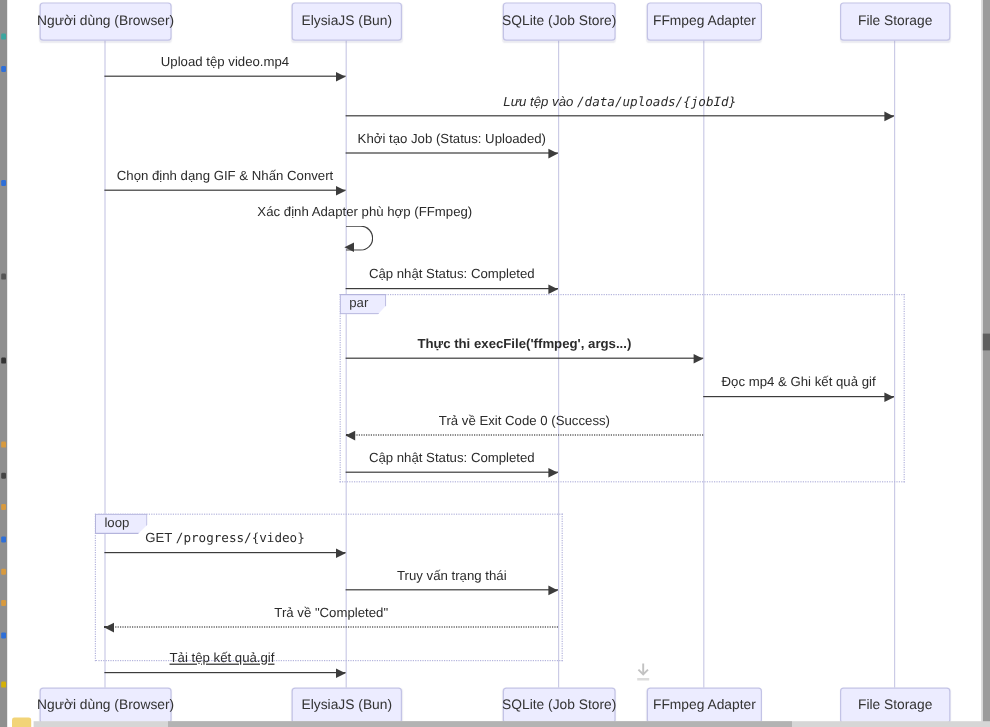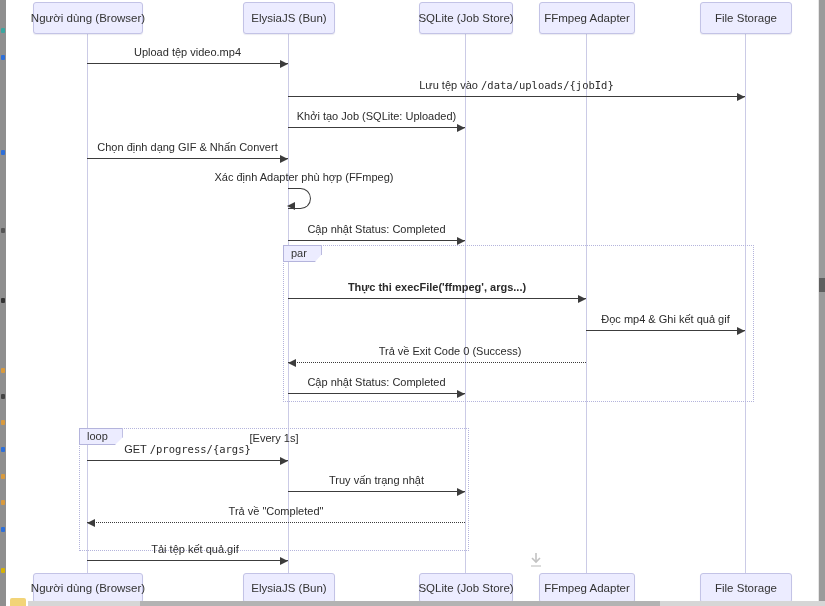--- a/index.html
+++ b/index.html
@@ -78,62 +78,61 @@
       <div class="lifeline" style="left: 87px; top: 32px; height: 541px;"></div>
       <div class="lifeline" style="left: 288px; top: 32px; height: 541px;"></div>
       <div class="lifeline" style="left: 465px; top: 32px; height: 541px;"></div>
       <div class="lifeline" style="left: 586px; top: 32px; height: 541px;"></div>
       <div class="lifeline" style="left: 745px; top: 32px; height: 541px;"></div>
       <div class="fragment" style="left: 283px; top: 245px; width: 469px; height: 155px;">
         <div class="frag-tab">par</div>
       </div>
       <div class="fragment" style="left: 79px; top: 428px; width: 388px; height: 121px;">
         <div class="frag-tab">loop</div>
-        <div class="frag-cond">[Every 1s]</div>
       </div>
       <div class="msg-label" style="left: 187.5px; top: 46px;"><span>Upload tệp video.mp4</span></div>
       <div class="msg-line" style="left: 87px; top: 63px; width: 201px;"></div>
       <div class="arrow right" style="left: 280px; top: 60px;"></div>
-      <div class="msg-label" style="left: 516.5px; top: 79px;"><span>Lưu tệp vào </span><span class="mono">/data/uploads/{jobId}</span></div>
+      <div class="msg-label" style="left: 516.5px; top: 79px; font-style: italic;"><span>Lưu tệp vào </span><span class="mono">/data/uploads/{jobId}</span></div>
       <div class="msg-line" style="left: 288px; top: 96px; width: 457px;"></div>
       <div class="arrow right" style="left: 737px; top: 93px;"></div>
-      <div class="msg-label" style="left: 376.5px; top: 110px;"><span>Khởi tạo Job (SQLite: Uploaded)</span></div>
+      <div class="msg-label" style="left: 376.5px; top: 110px;"><span>Khởi tạo Job (Status: Uploaded)</span></div>
       <div class="msg-line" style="left: 288px; top: 127px; width: 177px;"></div>
       <div class="arrow right" style="left: 457px; top: 124px;"></div>
       <div class="msg-label" style="left: 187.5px; top: 141px;"><span>Chọn định dạng GIF &amp; Nhấn Convert</span></div>
       <div class="msg-line" style="left: 87px; top: 158px; width: 201px;"></div>
       <div class="arrow right" style="left: 280px; top: 155px;"></div>
       <div class="msg-label" style="left: 304px; top: 171px;"><span>Xác định Adapter phù hợp (FFmpeg)</span></div>
       <div class="self-loop" style="left: 288px; top: 188px;"></div>
       <div class="arrow left" style="left: 287px; top: 202px;"></div>
       <div class="msg-label" style="left: 376.5px; top: 223px;"><span>Cập nhật Status: Completed</span></div>
       <div class="msg-line" style="left: 288px; top: 240px; width: 177px;"></div>
       <div class="arrow right" style="left: 457px; top: 237px;"></div>
       <div class="msg-label" style="left: 437px; top: 281px; font-weight: bold;"><span>Thực thi execFile('ffmpeg', args...)</span></div>
       <div class="msg-line" style="left: 288px; top: 298px; width: 298px;"></div>
       <div class="arrow right" style="left: 578px; top: 295px;"></div>
       <div class="msg-label" style="left: 665.5px; top: 313px; text-align: center;"><span>Đọc mp4 &amp; Ghi kết quả gif</span></div>
       <div class="msg-line" style="left: 586px; top: 330px; width: 159px;"></div>
       <div class="arrow right" style="left: 737px; top: 327px;"></div>
-      <div class="msg-label" style="left: 437px; top: 345px; margin-left: 13px;"><span>Trả về Exit Code 0 (Success)</span></div>
+      <div class="msg-label" style="left: 437px; top: 345px;"><span>Trả về Exit Code 0 (Success)</span></div>
       <div class="msg-line dashed" style="left: 288px; top: 362px; width: 298px;"></div>
       <div class="arrow left" style="left: 288px; top: 359px;"></div>
       <div class="msg-label" style="left: 376.5px; top: 376px;"><span>Cập nhật Status: Completed</span></div>
       <div class="msg-line" style="left: 288px; top: 393px; width: 177px;"></div>
       <div class="arrow right" style="left: 457px; top: 390px;"></div>
-      <div class="msg-label" style="left: 187.5px; top: 443px;"><span>GET </span><span class="mono">/progress/{args}</span></div>
+      <div class="msg-label" style="left: 187.5px; top: 443px;"><span>GET </span><span class="mono">/progress/{video}</span></div>
       <div class="msg-line" style="left: 87px; top: 460px; width: 201px;"></div>
       <div class="arrow right" style="left: 280px; top: 457px;"></div>
-      <div class="msg-label" style="left: 376.5px; top: 474px;"><span>Truy vấn trạng nhật</span></div>
+      <div class="msg-label" style="left: 376.5px; top: 474px;"><span>Truy vấn trạng thái</span></div>
       <div class="msg-line" style="left: 288px; top: 491px; width: 177px;"></div>
       <div class="arrow right" style="left: 457px; top: 488px;"></div>
       <div class="msg-label" style="left: 276px; top: 505px;"><span>Trả về "Completed"</span></div>
       <div class="msg-line dashed" style="left: 87px; top: 522px; width: 378px;"></div>
       <div class="arrow left" style="left: 87px; top: 519px;"></div>
-      <div class="msg-label" style="left: 195px; top: 543px;"><span>Tải tệp kết quả.gif</span></div>
+      <div class="msg-label" style="left: 185px; top: 543px; text-decoration: underline;"><span>Tải tệp kết quả.gif</span></div>
       <div class="msg-line" style="left: 87px; top: 560px; width: 201px;"></div>
       <div class="arrow right" style="left: 280px; top: 557px;"></div>
       <div class="actor-box" style="left: 33px; top: 2px; width: 108px; height: 30px;">Người dùng (Browser)</div>
       <div class="actor-box" style="left: 33px; top: 573px; width: 108px; height: 28px;">Người dùng (Browser)</div>
       <div class="actor-box" style="left: 243px; top: 2px; width: 90px; height: 30px;">ElysiaJS (Bun)</div>
       <div class="actor-box" style="left: 243px; top: 573px; width: 90px; height: 28px;">ElysiaJS (Bun)</div>
       <div class="actor-box" style="left: 419px; top: 2px; width: 92px; height: 30px;">SQLite (Job Store)</div>
       <div class="actor-box" style="left: 419px; top: 573px; width: 92px; height: 28px;">SQLite (Job Store)</div>
       <div class="actor-box" style="left: 539px; top: 2px; width: 94px; height: 30px;">FFmpeg Adapter</div>
       <div class="actor-box" style="left: 539px; top: 573px; width: 94px; height: 28px;">FFmpeg Adapter</div>

